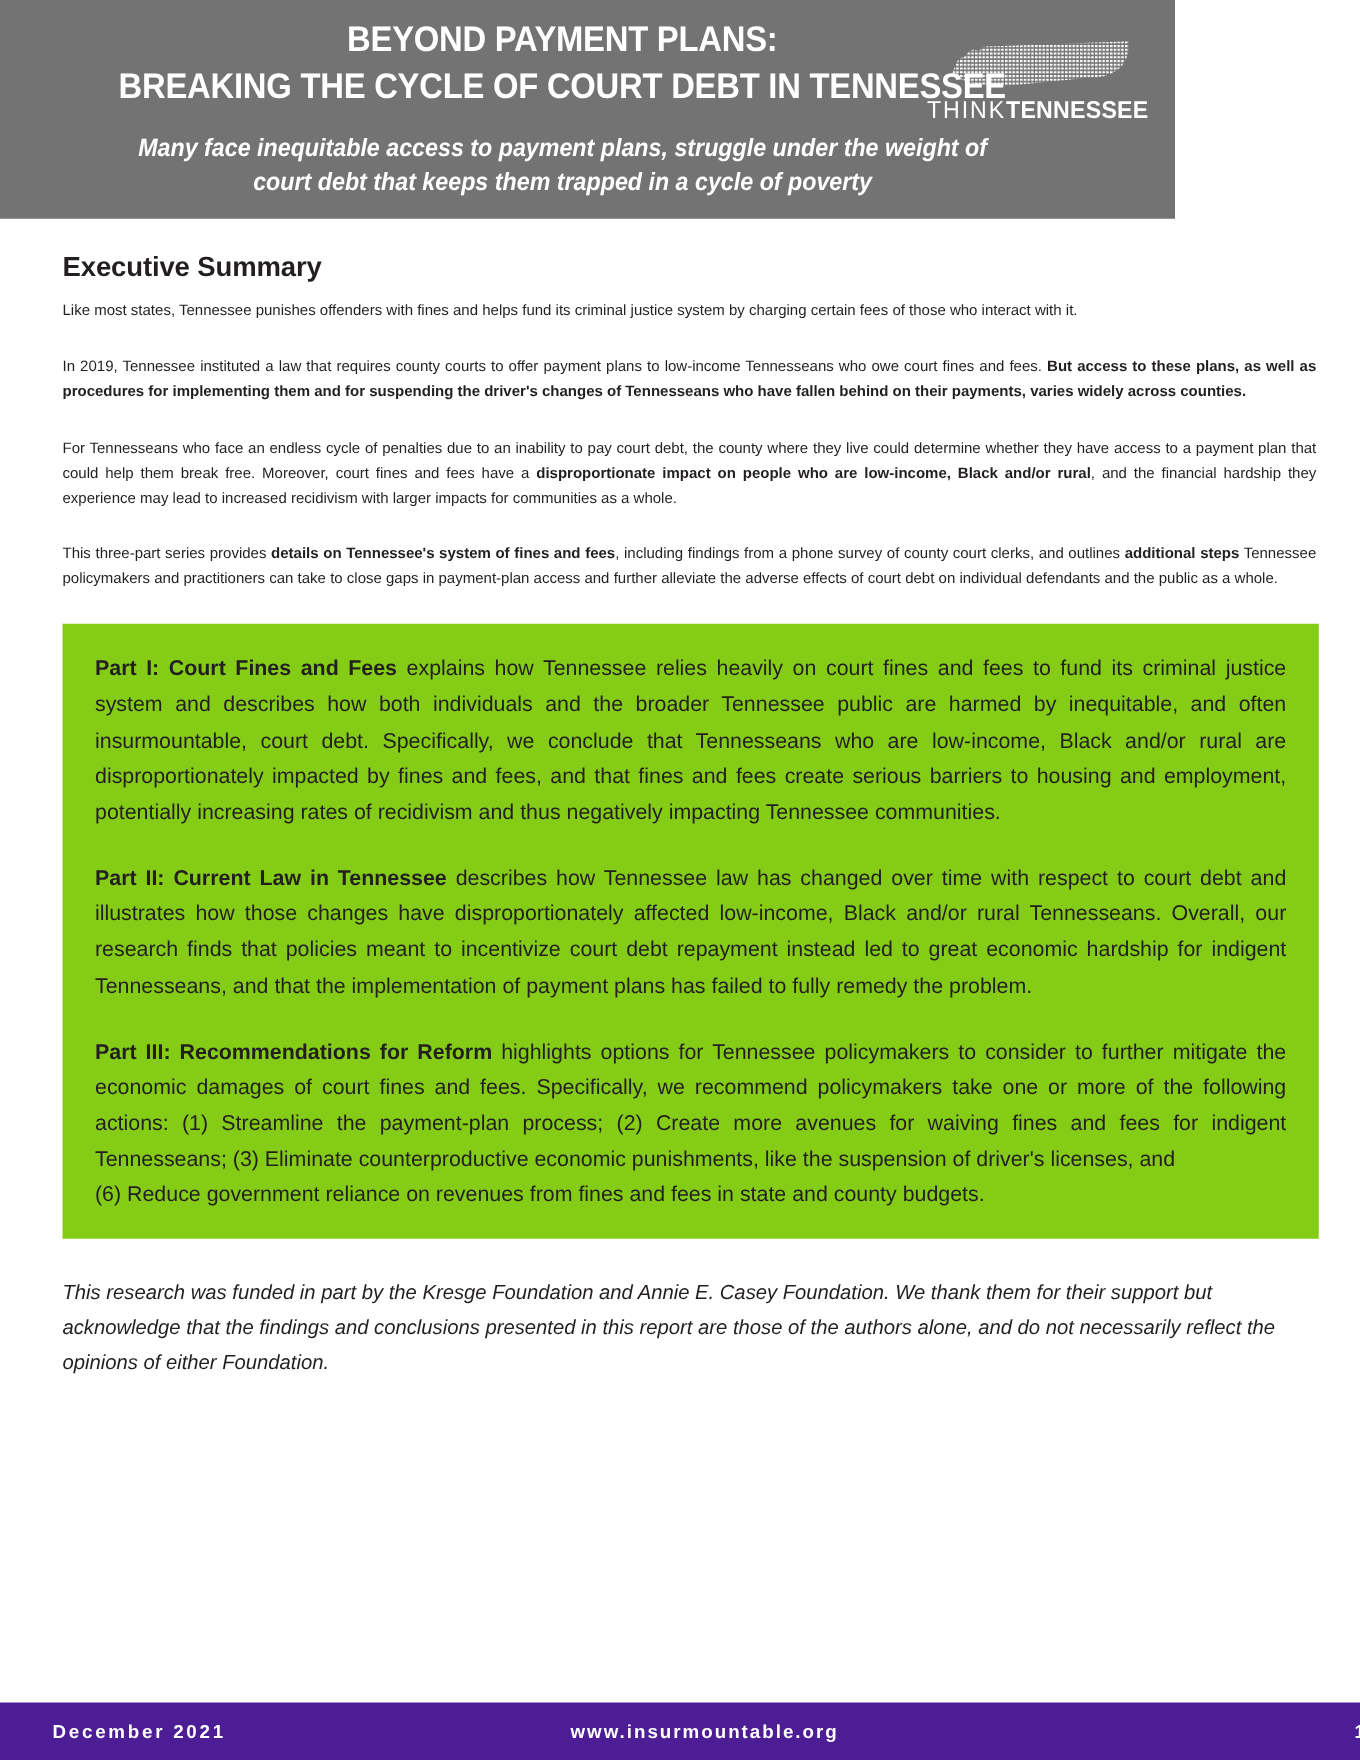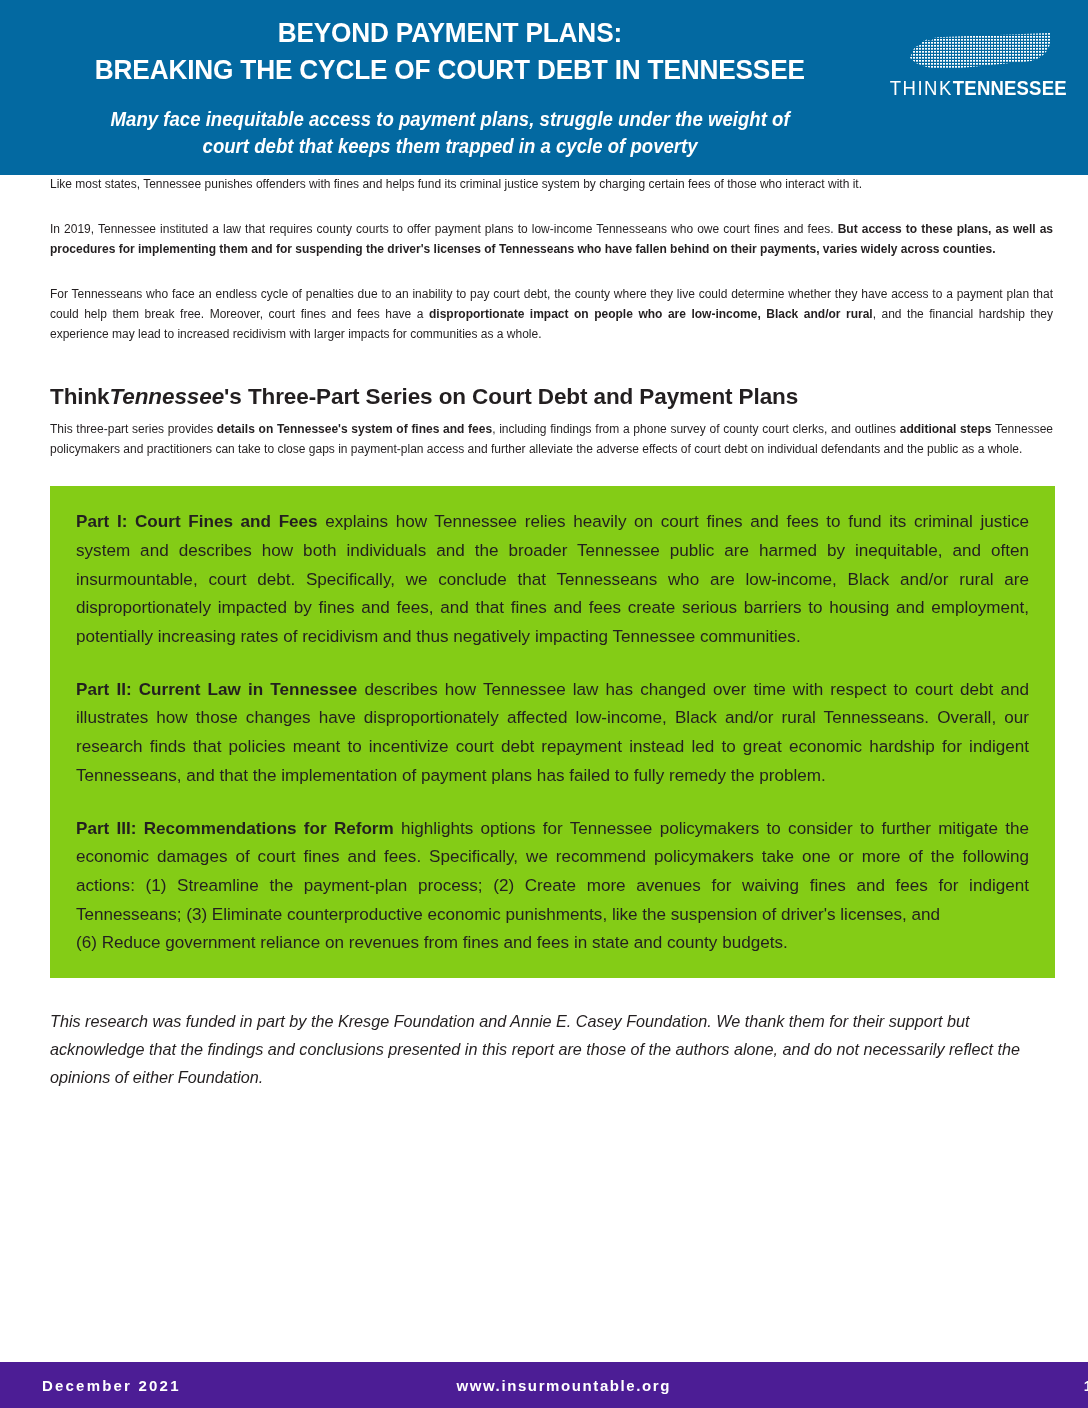--- a/index.html
+++ b/index.html
@@ -11,23 +11,23 @@
     width: 1088px;
     height: 1408px;
     font-family: "Liberation Sans", sans-serif;
     color: #231f20;
     position: relative;
     overflow: hidden;
   }
 
   
   .header-bar {
-    background: #0369a1;
+    background: #737373;
     height: 175px;
-    width: 1088px;
+    width: 940px;
     position: relative;
     box-sizing: border-box;
     padding: 0;
   }
   .header-inner {
     position: absolute;
     left: 0;
     top: 0;
     width: 900px;
     height: 175px;
@@ -209,29 +209,29 @@
       <path d="M18 56 L24 40 L30 33 L38 30 L44 22 L52 19 L60 22 L66 16 L74 14 L86 14 L300 6 L300 20 L296 34 L290 44 L282 52 L272 58 L260 62 L246 64 L232 64 L218 66 L200 68 L180 70 L160 72 L140 74 L120 76 L100 78 L80 78 L60 76 L44 72 L30 66 Z" fill="url(#dots)"></path>
     </svg>
     <div class="logo-wordmark">
       <span class="thin">THINK</span><span class="thick">TENNESSEE</span>
     </div>
   </div>
 </div>
 
 <div class="content">
 
+  <h2 class="section-head">Executive Summary</h2>
 
   <p class="body-text left">Like most states, Tennessee punishes offenders with fines and helps fund its criminal justice system by charging certain fees of those who interact with it.</p>
 
-  <p class="body-text"><span>In 2019, Tennessee instituted a law that requires county courts to offer payment plans to low-income Tennesseans who owe court fines and fees. </span><b>But access to these plans, as well as procedures for implementing them and for suspending the driver's licenses of Tennesseans who have fallen behind on their payments, varies widely across counties.</b></p>
+  <p class="body-text"><span>In 2019, Tennessee instituted a law that requires county courts to offer payment plans to low-income Tennesseans who owe court fines and fees. </span><b>But access to these plans, as well as procedures for implementing them and for suspending the driver's changes of Tennesseans who have fallen behind on their payments, varies widely across counties.</b></p>
 
   <p class="body-text"><span>For Tennesseans who face an endless cycle of penalties due to an inability to pay court debt, the county where they live could determine whether they have access to a payment plan that could help them break free. Moreover, court fines and fees have a </span><b>disproportionate impact on people who are low-income, Black and/or rural</b><span>, and the financial hardship they experience may lead to increased recidivism with larger impacts for communities as a whole.</span></p>
 
 
-  <h2 class="series-head"><span>Think</span><span class="ital">Tennessee</span><span>'s Three-Part Series on Court Debt and Payment Plans</span></h2>
 
   <p class="body-text"><span>This three-part series provides </span><b>details on Tennessee's system of fines and fees</b><span>, including findings from a phone survey of county court clerks, and outlines </span><b>additional steps</b><span> Tennessee policymakers and practitioners can take to close gaps in payment-plan access and further alleviate the adverse effects of court debt on individual defendants and the public as a whole.</span></p>
 
   <div class="callout">
     <p><b>Part I: Court Fines and Fees</b><span> explains how Tennessee relies heavily on court fines and fees to fund its criminal justice system and describes how both individuals and the broader Tennessee public are harmed by inequitable, and often insurmountable, court debt. Specifically, we conclude that Tennesseans who are low-income, Black and/or rural are disproportionately impacted by fines and fees, and that fines and fees create serious barriers to housing and employment, potentially increasing rates of recidivism and thus negatively impacting Tennessee communities.</span></p>
 
     <p><b>Part II: Current Law in Tennessee</b><span> describes how Tennessee law has changed over time with respect to court debt and illustrates how those changes have disproportionately affected low-income, Black and/or rural Tennesseans. Overall, our research finds that policies meant to incentivize court debt repayment instead led to great economic hardship for indigent Tennesseans, and that the implementation of payment plans has failed to fully remedy the problem.</span></p>
 
     <p><b>Part III: Recommendations for Reform</b><span> highlights options for Tennessee policymakers to consider to further mitigate the economic damages of court fines and fees. Specifically, we recommend policymakers take one or more of the following actions: (1) Streamline the payment-plan process; (2) Create more avenues for waiving fines and fees for indigent Tennesseans; (3) Eliminate counterproductive economic punishments, like the suspension of driver's licenses, and</span></p>
     <p style="text-align:left;margin-top:-24px;">(6) Reduce government reliance on revenues from fines and fees in state and county budgets.</p>

